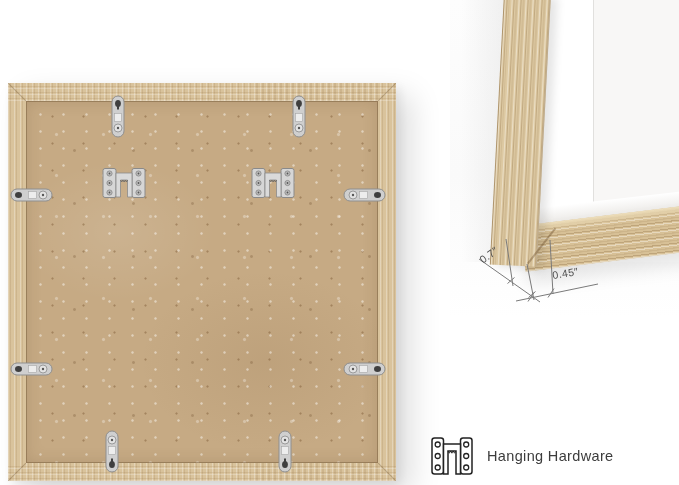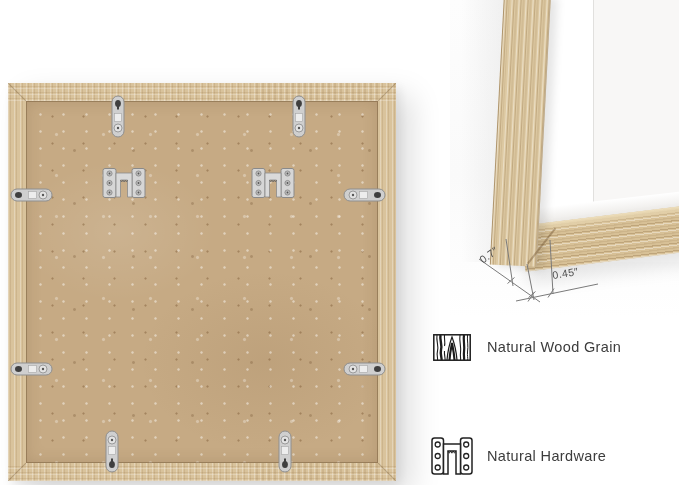--- a/index.html
+++ b/index.html
@@ -222,39 +222,20 @@
         <path d="M100,15 L103,69"></path>
         <path d="M66,76 L148,59"></path>
         <path d="M78,76.5 L84,67.5"></path>
         <path d="M98,72.5 L104,63.5"></path>
       </g>
       <text class="dim-text" text-anchor="middle" transform="translate(41,33) rotate(-36)">0.7″</text>
       <text class="dim-text" text-anchor="middle" transform="translate(116,52) rotate(-9)">0.45″</text>
     </svg>
   </div>
 
-  <div class="feature-row" style="top:324px">
-    <div class="feature-icon-box">
-      <svg width="38" height="27" viewBox="0 0 38 27">
-        <rect x=".8" y=".8" width="36.4" height="25.4" fill="none" stroke="#1c1c1c" stroke-width="1.5"></rect>
-        <g fill="none" stroke="#1c1c1c">
-          <path d="M4,1 C3,7 6,12 4.5,17 C3.5,21 5,24 4.5,26" stroke-width="1.1"></path>
-          <path d="M7.5,1 C6.5,6 9.5,11 8,16 C7,20 9,24 8.5,26" stroke-width="2.4"></path>
-          <path d="M11.5,1 C11,5 12.5,8 11.5,12" stroke-width="1.1"></path>
-          <path d="M11.5,17 C11,21 12.5,24 12,26" stroke-width="1.1"></path>
-          <path d="M14,26 C15,14 17.5,7 19,3 C20.5,7 23,14 24,26" stroke-width="1.2"></path>
-          <path d="M16.5,26 C17,18 18.5,12 19,9 C19.5,12 21,18 21.5,26" stroke-width="2.1"></path>
-          <path d="M27,1 C26,7 28.5,13 27.5,19 C27,22 28,24 27.5,26" stroke-width="1.1"></path>
-          <path d="M31,1 C30,6 32,12 31,18 C30.5,22 31.5,24 31,26" stroke-width="2.2"></path>
-          <path d="M34.5,1 C34,6 35.5,12 34.5,18 C34.2,21.5 35,24 34.7,26" stroke-width="1"></path>
-        </g>
-      </svg>
-    </div>
-    <span class="feature-label">Natural Wood Grain</span>
-  </div>
 
 
   <div class="feature-row" style="top:433px">
     <div class="feature-icon-box">
       <svg width="42" height="40" viewBox="0 0 42 40">
         <g fill="#ffffff" stroke="#222" stroke-width="1.5">
           <rect x="1" y="2" width="11.5" height="36" rx="2.5"></rect>
           <rect x="29.5" y="2" width="11.5" height="36" rx="2.5"></rect>
           <path d="M12.5,8 H29.5 V38 H25 V15 H17 V38 H12.5 Z"></path>
         </g>
@@ -262,16 +243,16 @@
         <g fill="none" stroke="#222" stroke-width="1.3">
           <circle cx="6.7" cy="8.5" r="2.5"></circle>
             <circle cx="6.7" cy="20" r="2.5"></circle>
             <circle cx="6.7" cy="31.5" r="2.5"></circle>
           <circle cx="35.2" cy="8.5" r="2.5"></circle>
             <circle cx="35.2" cy="20" r="2.5"></circle>
             <circle cx="35.2" cy="31.5" r="2.5"></circle>
         </g>
       </svg>
     </div>
-    <span class="feature-label">Natural Hardware</span>
+    <span class="feature-label">Hanging Hardware</span>
   </div>
 
 </div>
 
 </body></html>

